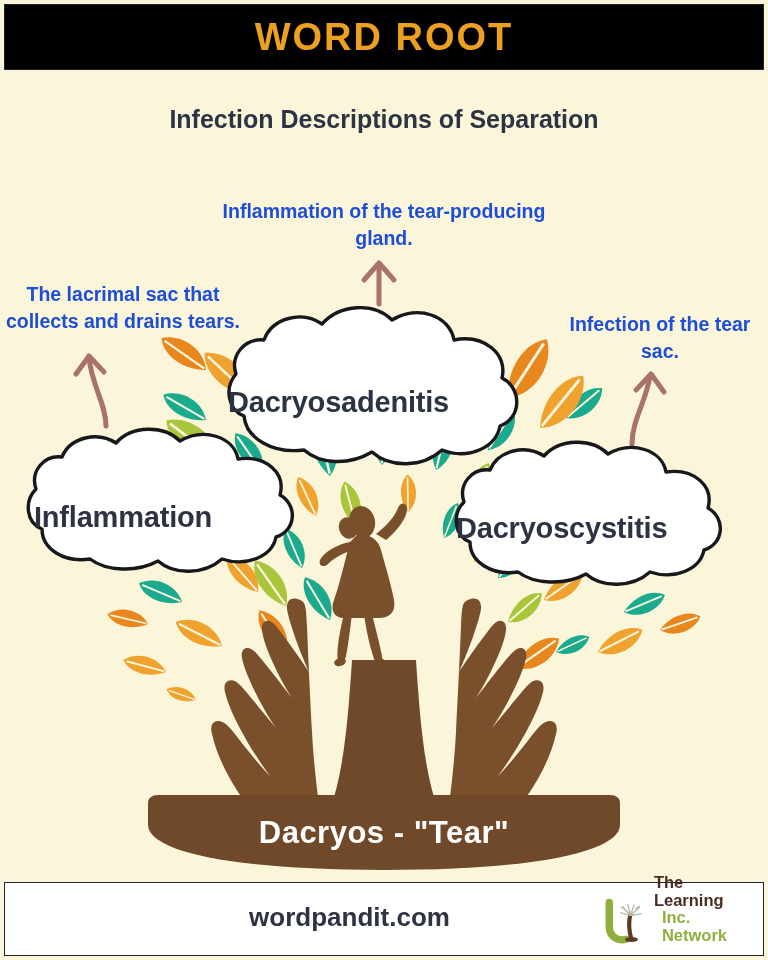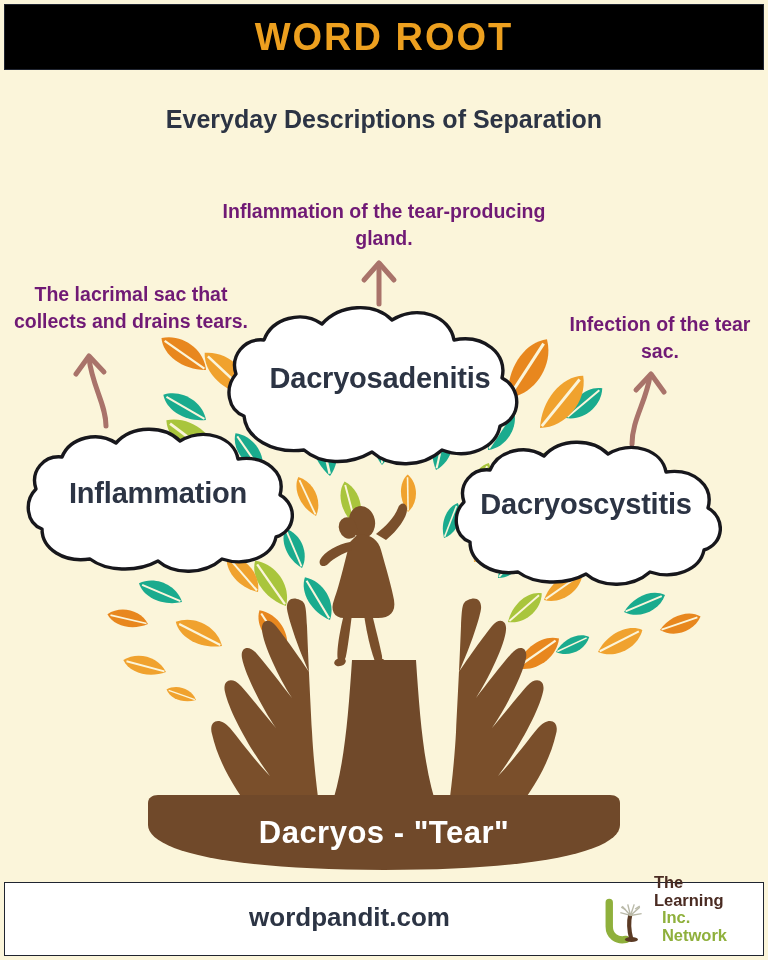--- a/index.html
+++ b/index.html
@@ -28,43 +28,44 @@
   }
 
   
   .subtitle{
     position:absolute;left:0;top:105px;width:768px;
     text-align:center;font-size:25px;font-weight:bold;color:#2c3444;
   }
 
   
   .blurb{
-    position:absolute;text-align:center;color:#701a75;
+    position:absolute;text-align:center;color:#1d4ed8;
     font-size:19.5px;font-weight:bold;line-height:1.40;
   }
   .blurb-top{left:214px;top:198px;width:340px;}
-  .blurb-left{left:8px;top:281px;width:246px;}
+  .blurb-left{left:0px;top:281px;width:246px;}
   .blurb-right{left:552px;top:311px;width:216px;}
 
   
   .arrow{position:absolute;}
   .arrow svg{display:block;overflow:visible;}
 
   
   .tree{position:absolute;left:0;top:300px;width:768px;height:560px;}
   .tree svg{display:block;}
 
   
   .cloud{position:absolute;}
   .cloud svg{position:absolute;left:0;top:0;}
   .cloud .cloud-text{
     position:absolute;left:0;width:100%;
-    text-align:center;font-weight:bold;color:#2c3444;
+    font-weight:bold;color:#2c3444;
     font-size:29px;line-height:1.30;
     letter-spacing:-0.2px;
+    margin-top:24px;
   }
   .cloud-mid{left:222px;top:302px;width:316px;height:168px;}
   .cloud-mid .cloud-text{top:58px;padding:0 6px;box-sizing:border-box;}
   .cloud-left{left:22px;top:425px;width:272px;height:152px;}
   .cloud-left .cloud-text{top:50px;padding:0 12px;box-sizing:border-box;}
   .cloud-right{left:450px;top:438px;width:272px;height:152px;}
   .cloud-right .cloud-text{top:48px;padding:0 6px;box-sizing:border-box;}
 
   
   .root-banner{
@@ -100,21 +101,21 @@
 </style>
 </head>
 <body>
 
 <div class="poster">
 
   <div class="header-bar">
     <div class="header-title">WORD ROOT</div>
   </div>
 
-  <div class="subtitle">Everyday Descriptions of Separation</div>
+  <div class="subtitle">Infection Descriptions of Separation</div>
 
   <div class="blurb blurb-top">Inflammation of the tear-producing gland.</div>
   <div class="blurb blurb-left">The lacrimal sac that collects and drains tears.</div>
   <div class="blurb blurb-right">Infection of the tear sac.</div>
 
   <div class="arrow" style="left:358px;top:258px;">
     <svg width="42" height="48" viewBox="0 0 42 48">
       <path d="M21 46 L21 6" stroke="#a9736a" stroke-width="5" fill="none" stroke-linecap="round"></path>
       <path d="M6 22 L21 5 L36 22" stroke="#a9736a" stroke-width="5" fill="none" stroke-linecap="round" stroke-linejoin="round"></path>
     </svg>

